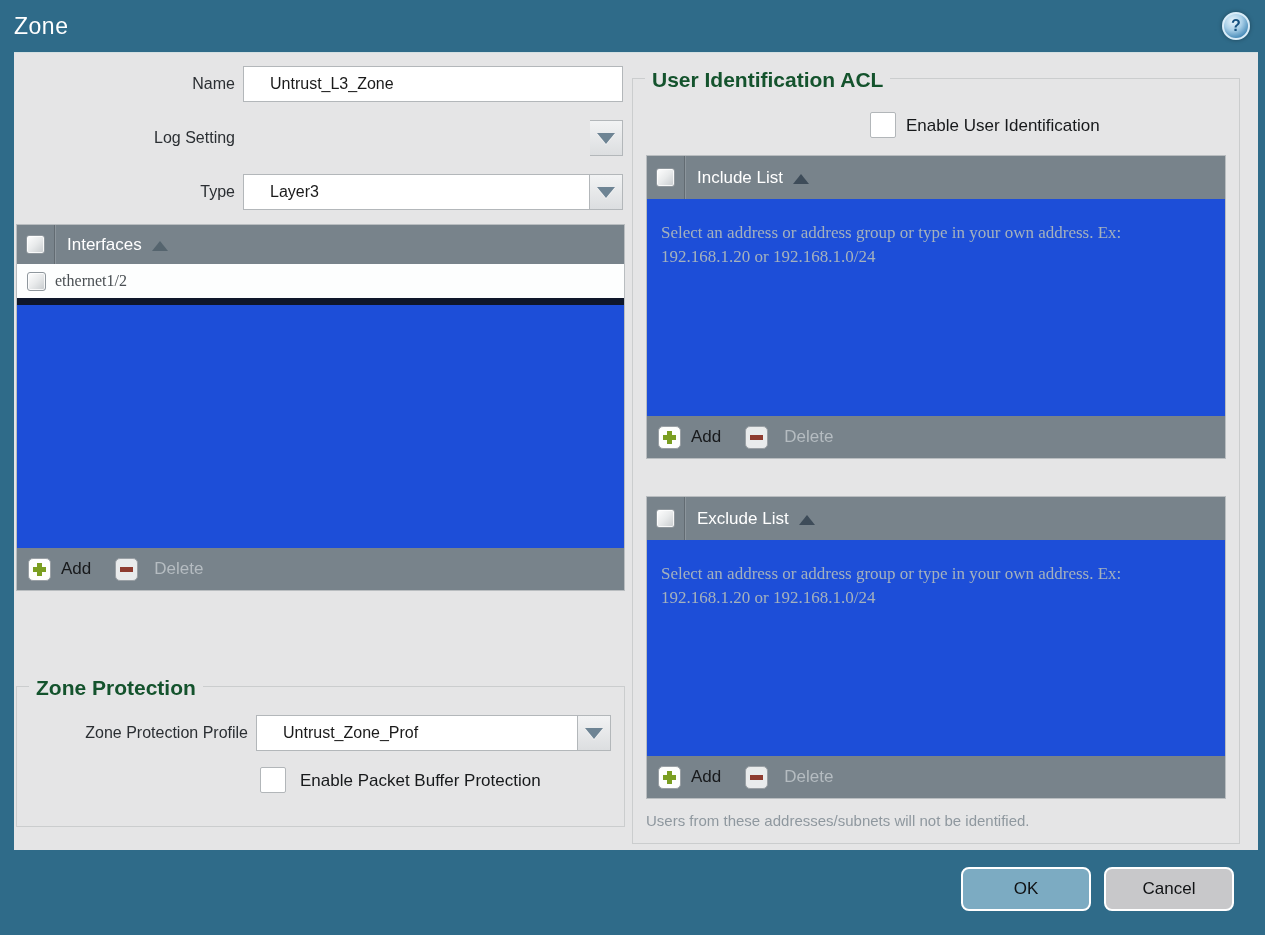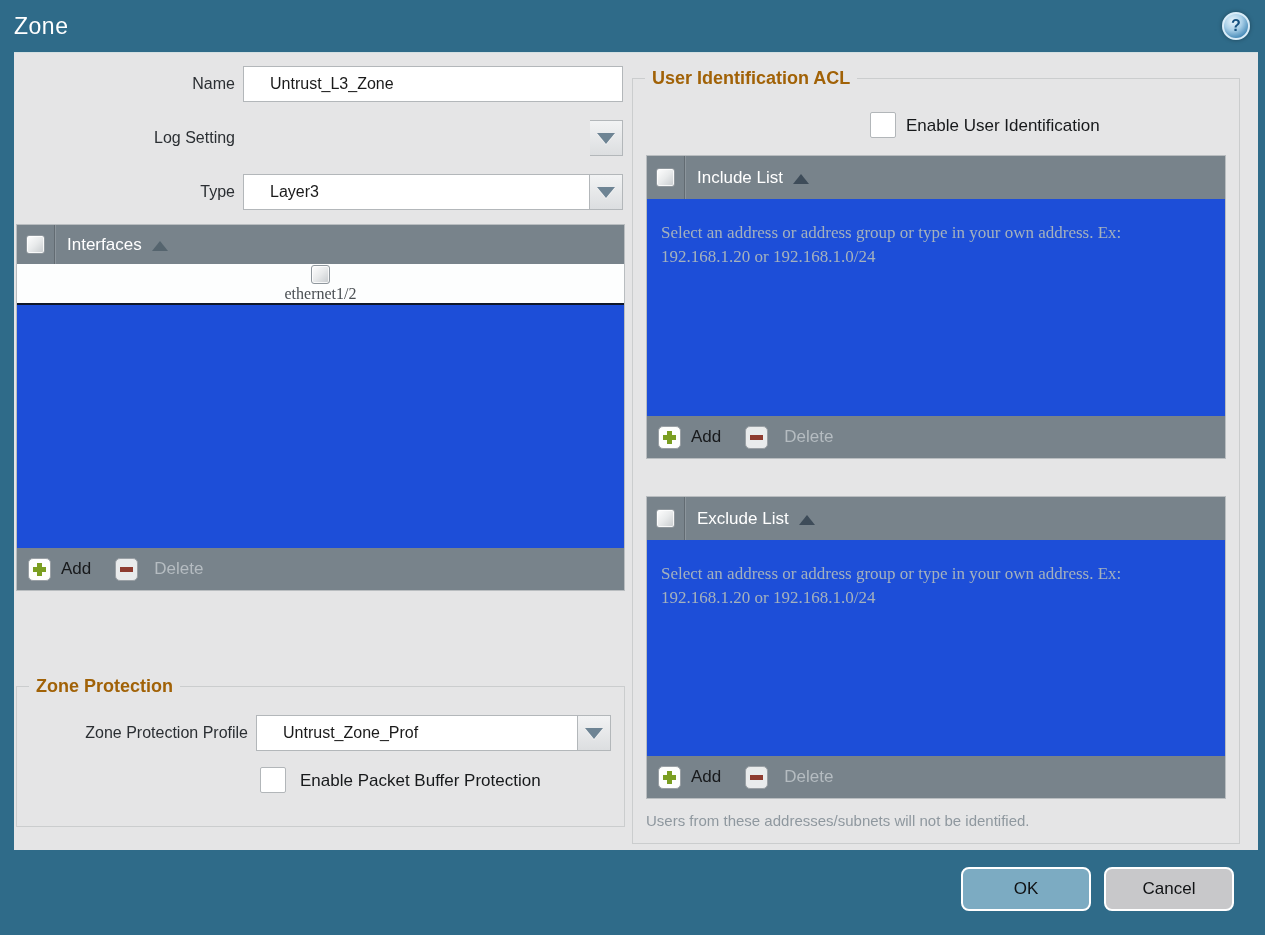--- a/index.html
+++ b/index.html
@@ -78,22 +78,22 @@
     display:flex; align-items:center; gap:10px; cursor:pointer;
   }
   .sort-up {
     width:0; height:0; margin-top:2px;
     border-left:8px solid transparent; border-right:8px solid transparent;
     border-bottom:10px solid #3e4c59;
   }
   .tbl-body { position:absolute; left:0; right:0; background:#1d4ed8;font-family:Liberation Serif, serif; }
   .tbl-row {
     position:absolute; left:0; right:0; top:0; height:41px;
-    background:#fdfefe; border-bottom:2px solid #0f172a;
-    display:flex; align-items:center; cursor:pointer;flex-direction:column;
+    background:#fdfefe; border-bottom:7px solid #0f172a;
+    display:flex; align-items:center; cursor:pointer;
   }
   .row-text { font-size:16px; color:#4a4f53; margin-left:12px; }
   .tbl-footer {
     position:absolute; left:0; right:0; bottom:0; height:42px;
     background:#78838b; display:flex; align-items:center; padding-left:11px; gap:10px;
   }
   .icon-plus, .icon-minus {
     width:23px; height:23px; border-radius:5px; flex:0 0 auto;
     border:1px solid #9aa0a5; cursor:pointer;
   }
@@ -111,21 +111,21 @@
     background-size:13px 5px;
     background-position:center center;
   }
   .lbl-add { font-size:17px; color:#17191b; cursor:pointer; }
   .lbl-delete { font-size:17px; color:#b5bcc1; margin-left:6px; }
   
   .fset { position:absolute; border:1px solid #cbcdce; }
   .fset-legend {
     position:absolute; top:-11px; left:12px;
     background:#e5e5e6; padding:0 7px;
-    font-size:18px; font-weight:bold; color:#a16207;
+    font-size:21px; font-weight:bold; color:#14532d;
   }
   
   .cb-plain {
     position:absolute; width:26px; height:26px;
     background:#ffffff; border:1px solid #b2b6b9; border-radius:2px;
     cursor:pointer;
   }
   .cb-label { position:absolute; font-size:17px; color:#17191b; cursor:default; }
   .placeholder {
     position:absolute; font-size:17px; line-height:24px; color:#a4b1bd;

